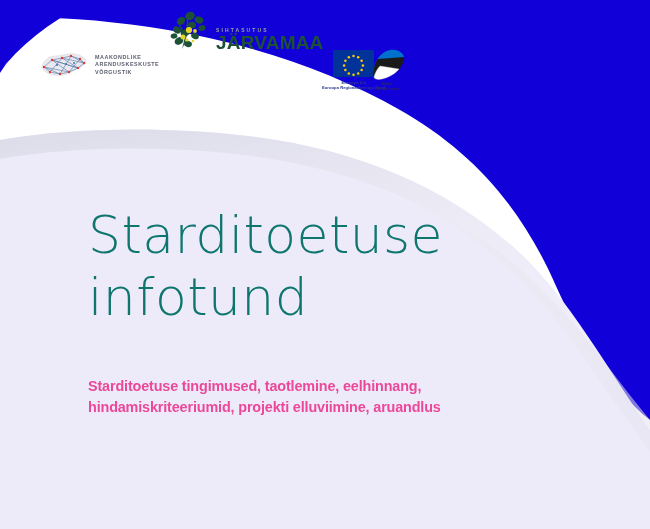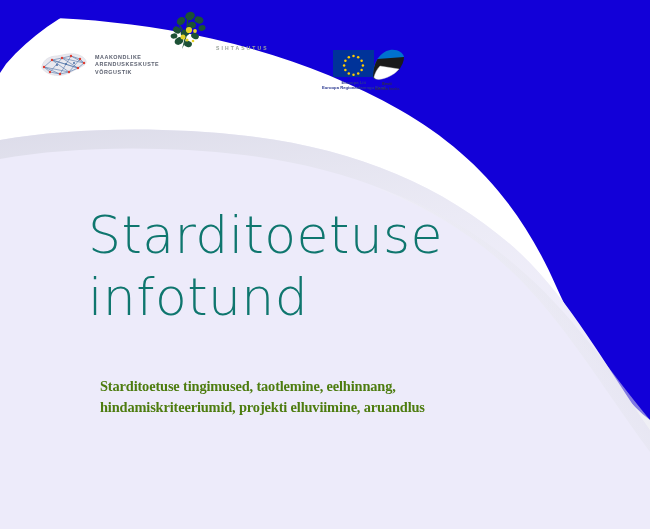--- a/index.html
+++ b/index.html
@@ -121,27 +121,27 @@
     font-family: "DejaVu Sans", sans-serif;
     font-weight: 300;
     font-size: 52px;
     line-height: 62px;
     letter-spacing: 0.4px;
     color: #0f766e;
     margin: 0;
     white-space: pre-line;
   }
   .subtitle {
-    margin: 48px 0 0 12px;
-    font-family: Liberation Serif, serif;
+    margin: 48px 0 0 0;
+    font-family: Liberation Sans, sans-serif;
     font-weight: bold;
     font-size: 14.4px;
     line-height: 21px;
     letter-spacing: -0.15px;
-    color: #4d7c0f;
+    color: #ec4899;
     white-space: pre-line;
   }
 </style>
 </head>
 <body>
 
 <div class="slide">
 
   <svg class="bg-svg" viewBox="0 0 650 529" preserveAspectRatio="none">
     <defs>
@@ -249,20 +249,21 @@
         <g fill="#e5d32a">
           <circle cx="21" cy="21" r="3.1"></circle>
           <circle cx="15" cy="28" r="2.5"></circle>
           <circle cx="27" cy="22" r="1.9"></circle>
           <circle cx="19" cy="31" r="1.6"></circle>
           <circle cx="25" cy="32" r="1.3"></circle>
         </g>
       </svg>
       <div class="jarva-text">
         <div class="jarva-kicker">SIHTASUTUS</div>
+        <div class="jarva-word">JÄRVAMAA</div>
       </div>
     </div>
 
     <div class="logo logo-eu">
       <svg class="eu-flag" viewBox="0 0 41 27">
         <rect x="0" y="0" width="41" height="27" fill="#003399"></rect>
         <g fill="#ffcc00">
           <circle cx="20.5" cy="6.0" r="1.25"></circle>
           <circle cx="25.2" cy="7.3" r="1.25"></circle>
           <circle cx="28.6" cy="10.7" r="1.25"></circle>

